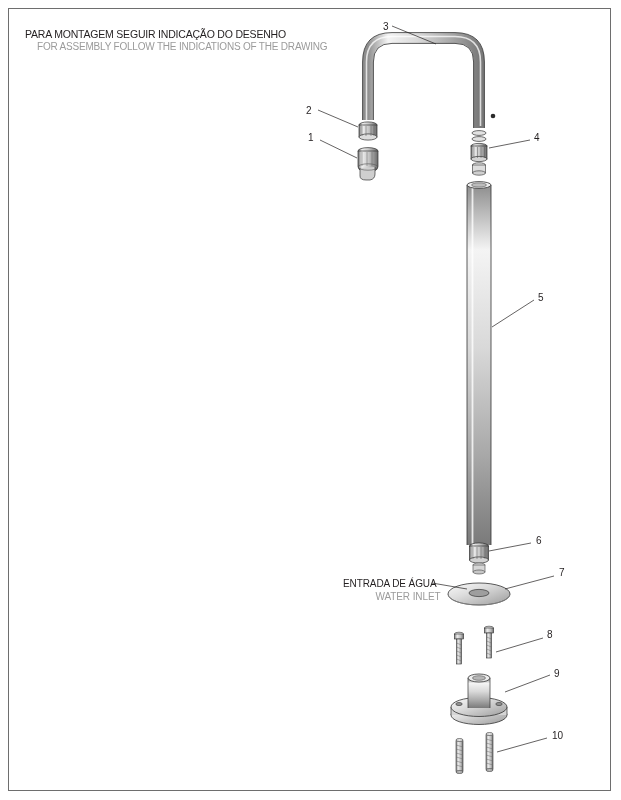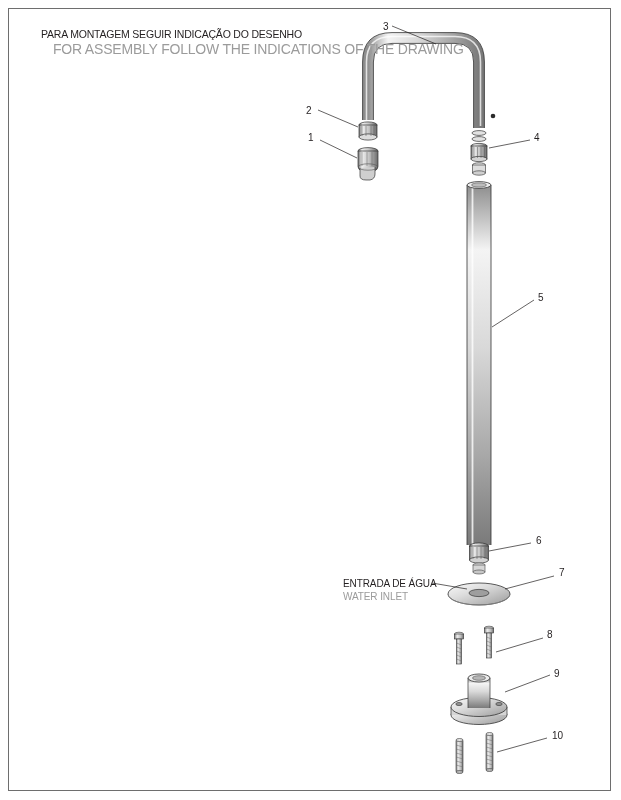--- a/index.html
+++ b/index.html
@@ -28,33 +28,33 @@
   }
   svg#drawing {
     position: absolute;
     left: 0;
     top: 0;
     width: 621px;
     height: 800px;
   }
   .note {
     position: absolute;
-    left: 41px;
+    left: 25px;
     top: 28px;
     width: 330px;
     line-height: 1.25;
   }
   .note .pt {
     font-size: 10.5px;
     color: #231f20;
     letter-spacing: -0.2px;
     white-space: nowrap;
   }
   .note .en {
-    font-size: 14px;
+    font-size: 10px;
     color: #9b9b9b;
     letter-spacing: -0.2px;
     white-space: nowrap;
     padding-left: 12px;
   }
   .inlet {
     position: absolute;
     left: 343px;
     top: 571px;
     width: 130px;
@@ -66,20 +66,21 @@
     color: #231f20;
     letter-spacing: -0.1px;
     white-space: nowrap;
     margin-top: 7px;
   }
   .inlet .en {
     font-size: 10px;
     color: #9b9b9b;
     letter-spacing: -0.1px;
     white-space: nowrap;
+    text-align: center;
   }
   .callout {
     position: absolute;
     font-size: 10px;
     color: #231f20;
     line-height: 1;
   }
 </style>
 </head>
 <body>

